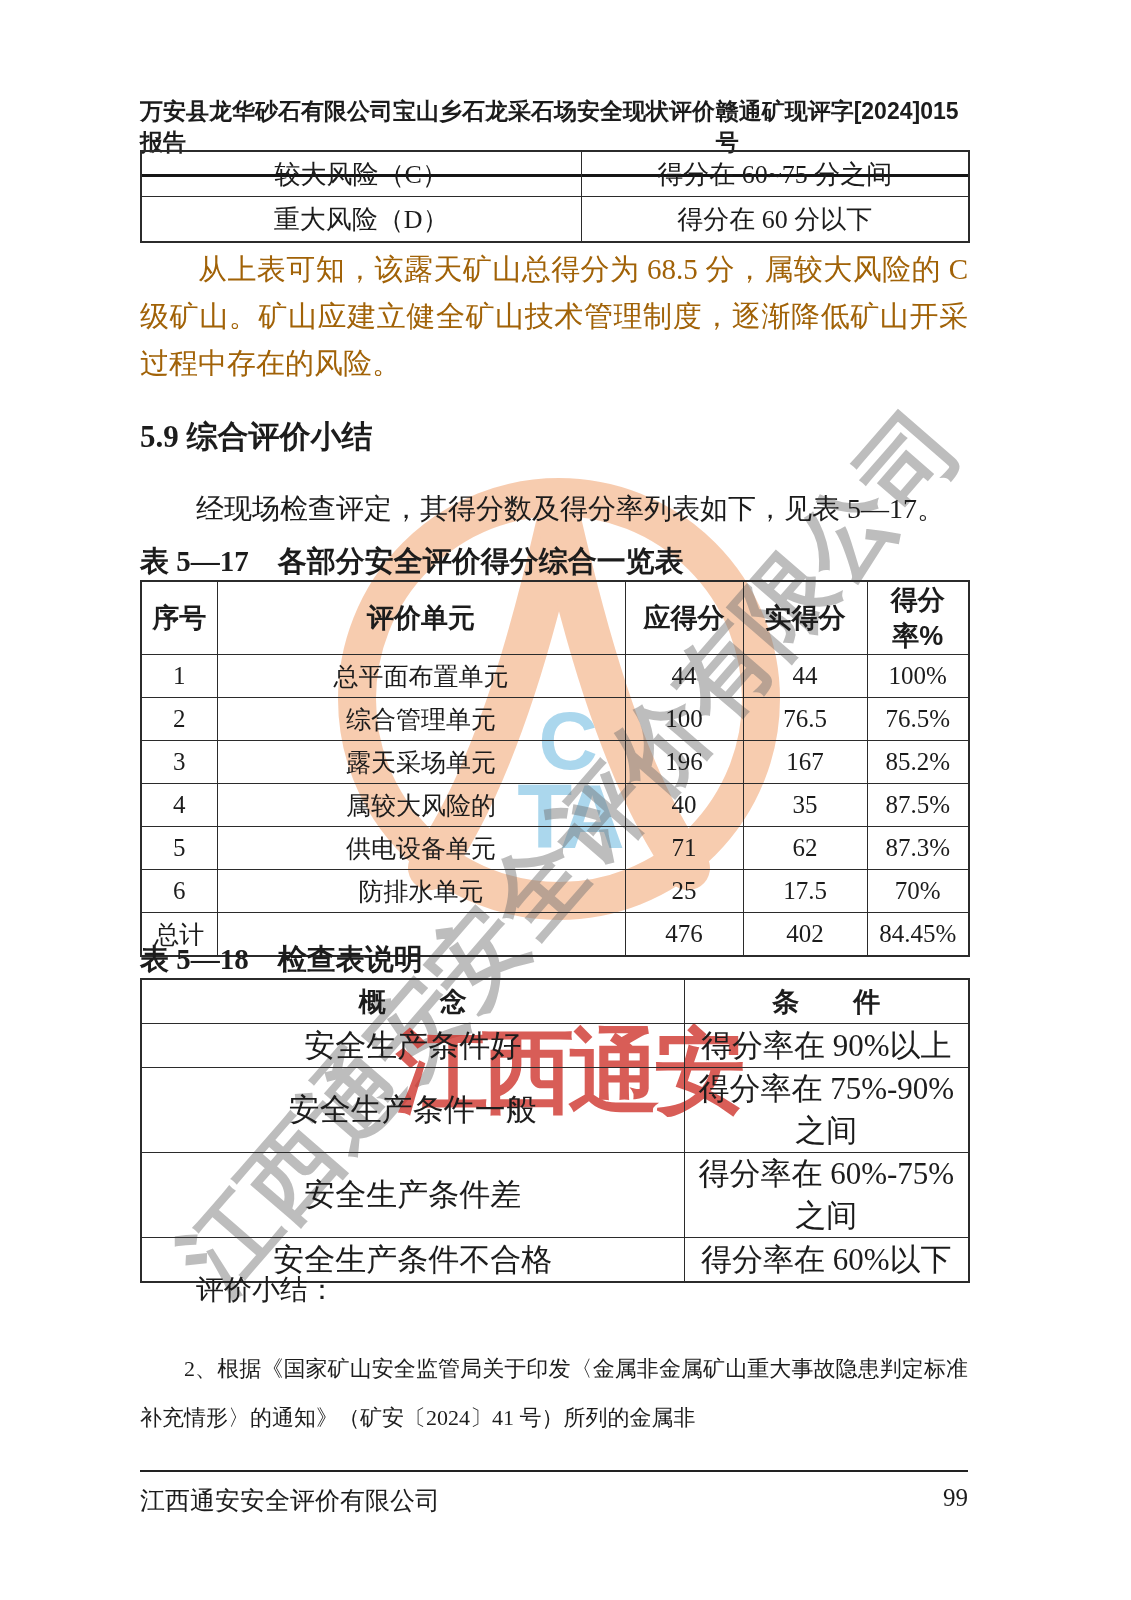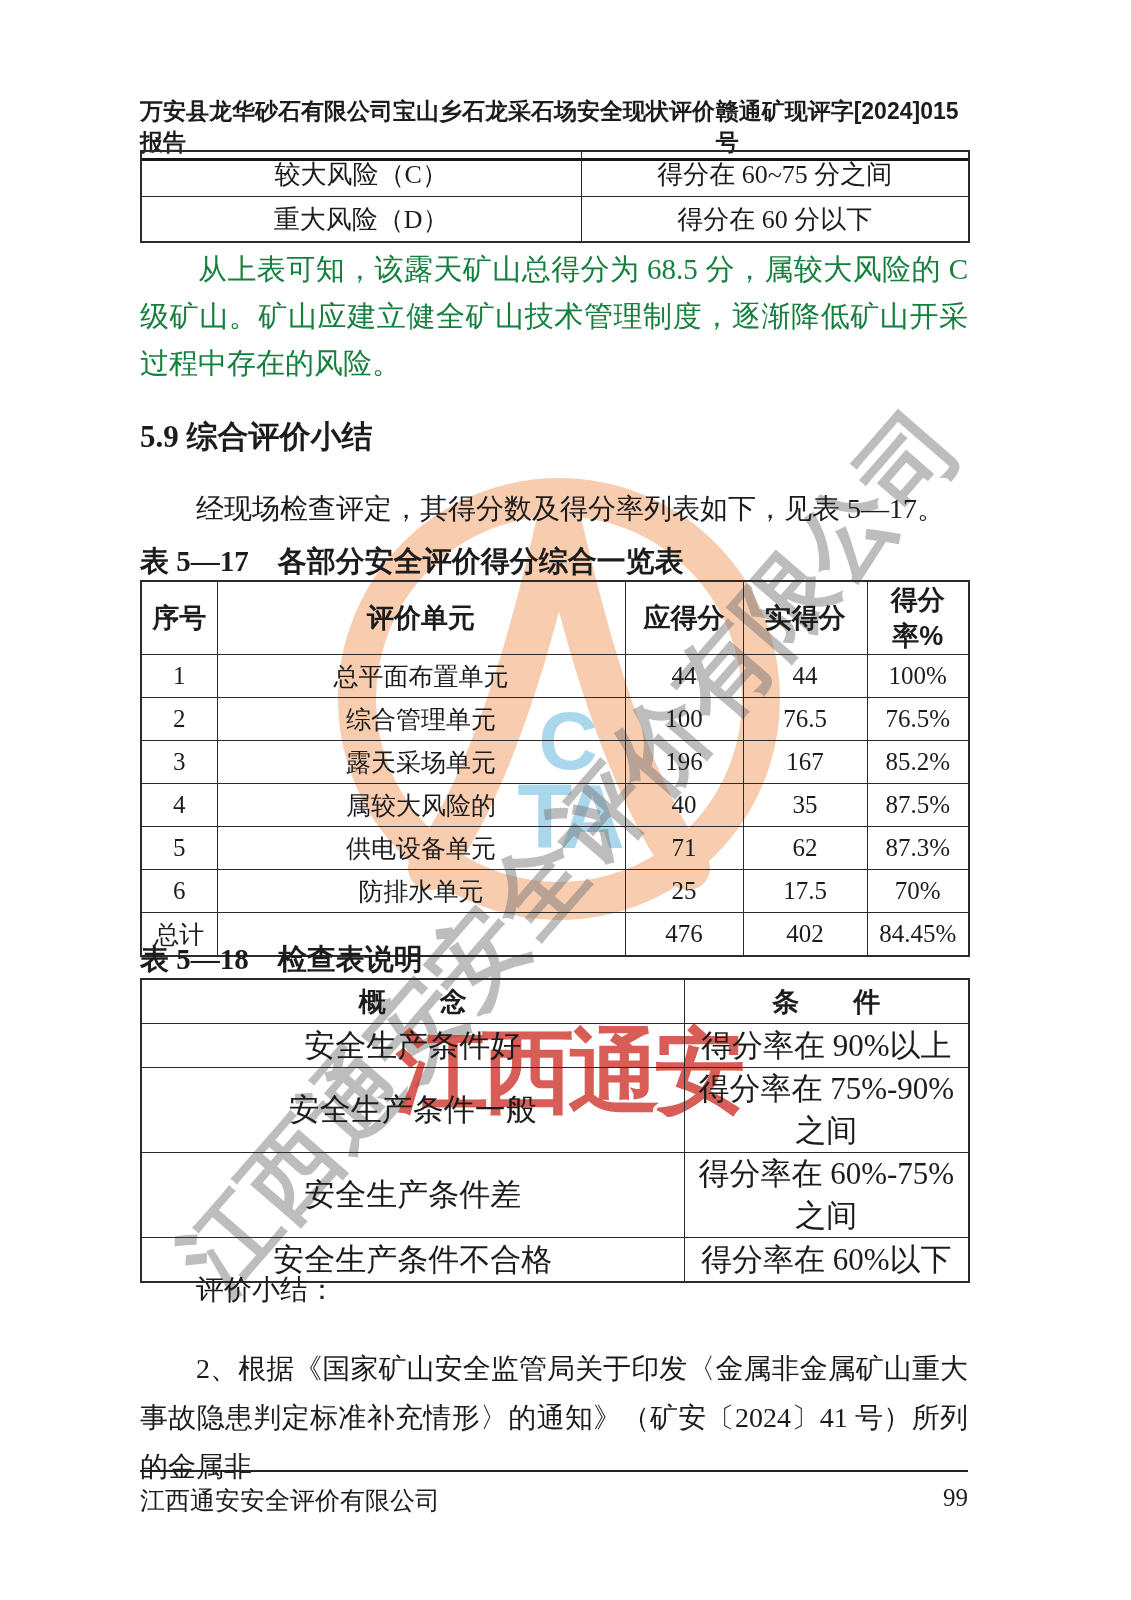--- a/index.html
+++ b/index.html
@@ -18,47 +18,47 @@
   .wm-blue .l2{font-size:90px;letter-spacing:-6px;margin-top:-10px;}
   .wm-diag{left:-20px;top:788px;width:1180px;text-align:center;white-space:nowrap;
     font-family:"Liberation Sans","DejaVu Sans",sans-serif;font-weight:bold;
     font-size:94px;color:rgba(118,118,118,0.48);transform:rotate(-49deg);}
   .wm-red{left:396px;top:1010px;white-space:nowrap;
     font-family:"Liberation Sans","DejaVu Sans",sans-serif;font-weight:bold;
     font-size:92px;letter-spacing:-6px;color:rgba(205,48,40,0.78);}
   
   .blk{position:absolute;left:140px;width:828px;z-index:1;}
   .hdr{top:96px;display:flex;justify-content:space-between;align-items:flex-end;
-    border-bottom:3px solid #151515;padding-bottom:0;
+    border-bottom:3px solid #151515;padding-bottom:16px;
     font-family:"Liberation Sans","DejaVu Sans",sans-serif;font-weight:bold;font-size:23px;}
   table{border-collapse:collapse;width:828px;table-layout:fixed;background:transparent;}
   td,th{border:1px solid #2b2b2b;text-align:center;vertical-align:middle;
     font-size:26px;padding:0 4px;overflow:hidden;}
   table.bordered{border:2px solid #2b2b2b;}
   .risk-tbl{top:150px;}
   .risk-tbl td{height:44px;}
-  .red-para{top:246px;font-size:29px;line-height:47px;color:#15803d;
+  .red-para{top:246px;font-size:29px;line-height:47px;color:#a16207;
     text-align:justify;text-indent:2em;}
   .h59{top:416px;font-size:31px;font-weight:bold;}
   .intro{top:490px;font-size:28px;text-indent:2em;}
   .tbl-title{text-align:left;font-weight:bold;font-size:29px;
     font-family:"Liberation Serif","DejaVu Serif",serif;}
   .t17-title{top:542px;}
   .t17{top:580px;}
   .t17 th{height:52px;font-size:27px;
     font-family:"Liberation Sans","DejaVu Sans",sans-serif;}
   .t17 td{height:42px;font-size:25px;}
   .t18-title{top:940px;}
   .t18{top:978px;}
   .t18 th{height:43px;font-size:27px;
     font-family:"Liberation Sans","DejaVu Sans",sans-serif;margin-left:41px;}
   .t18 td{height:43px;font-size:31px;}
   .sum-label{top:1271px;font-size:28px;text-indent:2em;}
   .sum-p1{top:1250px;font-size:28px;line-height:49px;text-align:justify;text-indent:2em;}
-  .sum-p2{top:1344px;font-size:28px;line-height:49px;text-align:justify;text-indent:2em;}
+  .sum-p2{top:1344px;font-size:22px;line-height:49px;text-align:justify;text-indent:2em;}
   .ftr{top:1470px;border-top:2px solid #222;padding-top:12px;font-size:25px;}
   .ftr .pageno{position:absolute;left:0;right:0;top:12px;text-align:right;}
 </style>
 </head>
 <body>
 
 <div class="page">
 
   <div class="wm wm-logo">
     <svg width="462" height="462" viewBox="0 0 462 462">

